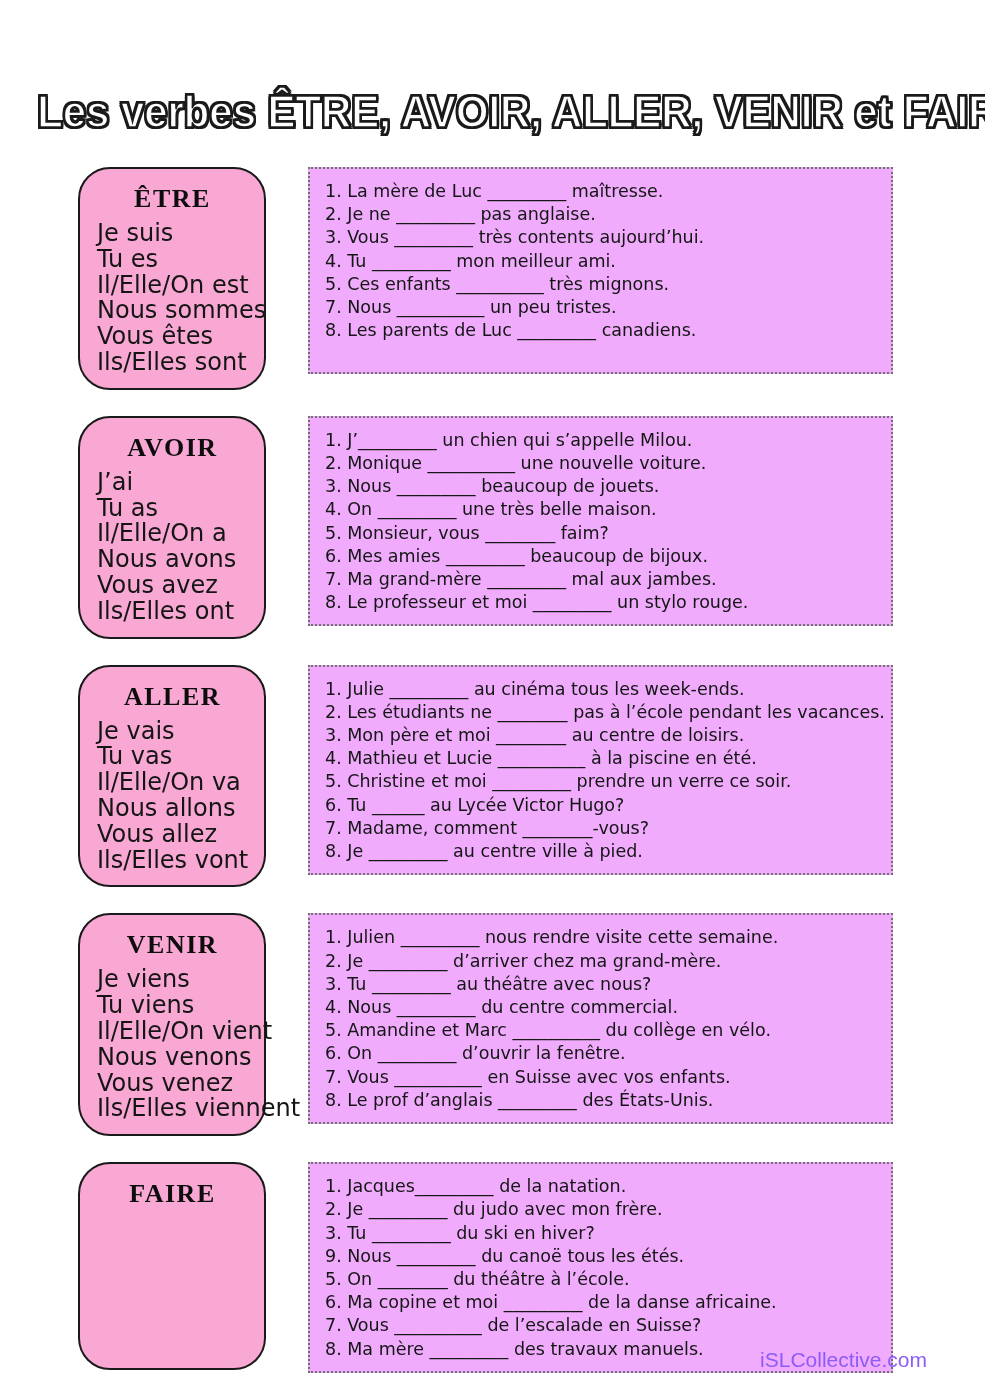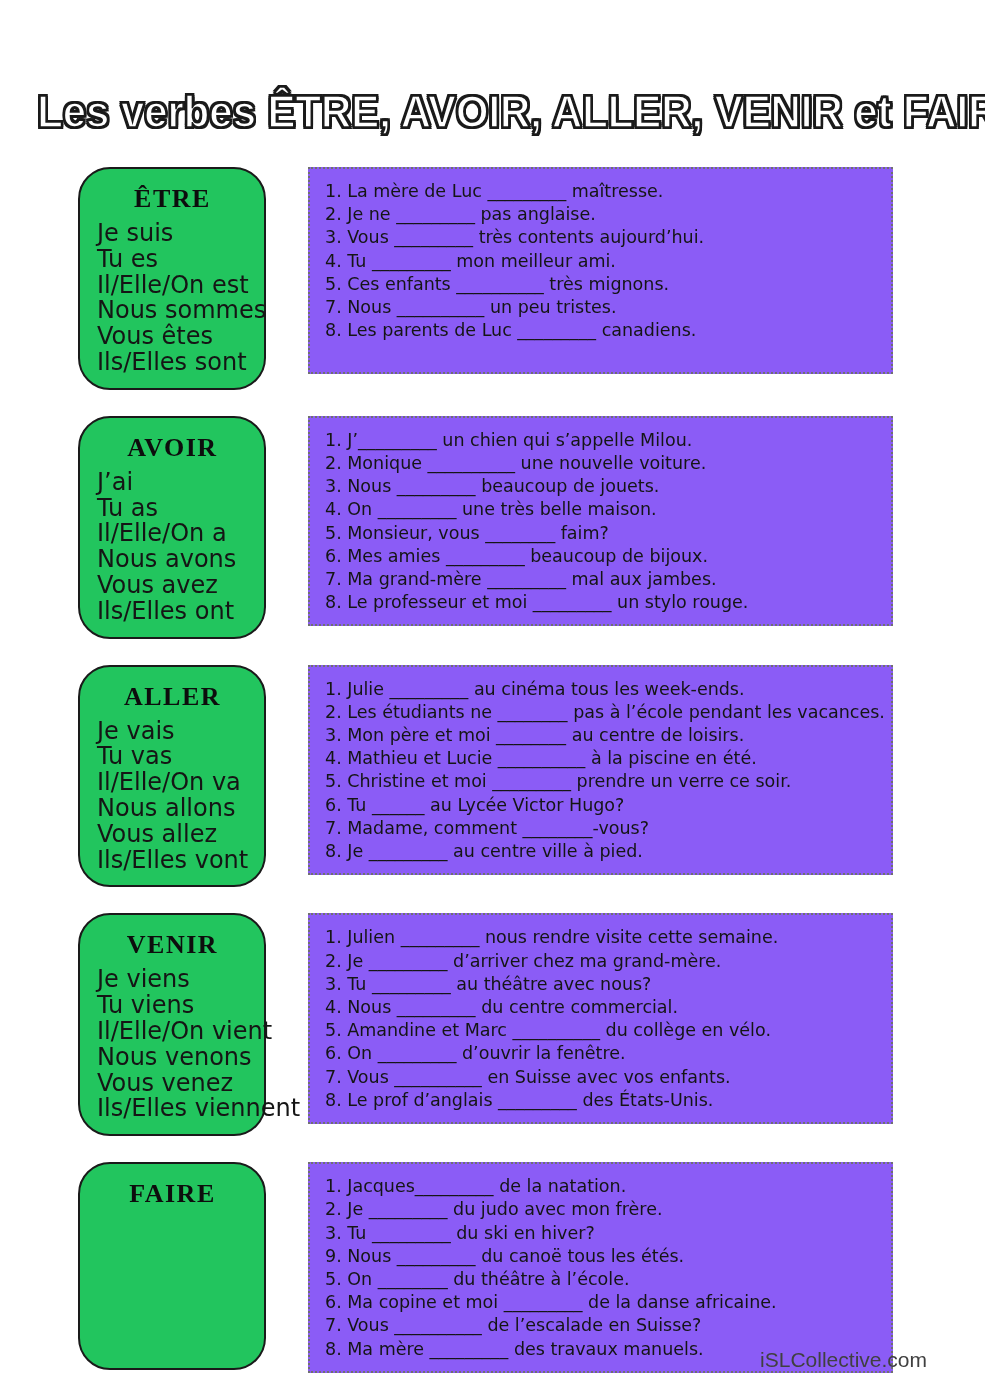--- a/index.html
+++ b/index.html
@@ -50,21 +50,21 @@
     display: flex;
     align-items: flex-start;
     margin-bottom: 26px;
   }
   .verb-box {
     width: 188px;
     min-height: 208px;
     box-sizing: border-box;
     border: 2.5px solid #1a1a1a;
     border-radius: 32px;
-    background: #22c55e;
+    background: #f9a8d4;
     padding: 13px 6px 12px 17px;
   }
   .verb-title {
     font-family: "Liberation Serif", "DejaVu Serif", serif;
     font-weight: bold;
     font-size: 26px;
     letter-spacing: 1.5px;
     text-align: center;
     margin: 2px 10px 7px 0;
     color: #0d0d0d;
@@ -74,36 +74,36 @@
     line-height: 25.8px;
     white-space: nowrap;
     color: #151515;
   }
   .exercise-box {
     margin-left: 42px;
     width: 585px;
     min-height: 207px;
     box-sizing: border-box;
     border: 2px dotted #707070;
-    background: #8b5cf6;
+    background: #f0abfc;
     padding: 11px 14px 10px 15px;
   }
   .ex-line {
     font-size: 17.5px;
     line-height: 23.2px;
     white-space: nowrap;
     color: #151515;
   }
   .watermark {
     position: absolute;
     right: 58px;
     bottom: 22px;
     font-family: "Liberation Sans", sans-serif;
     font-size: 21px;
-    color: #404040;
+    color: #8b5cf6;
   }
 </style>
 </head>
 <body>
 
 <div class="page">
   <div class="title-wrap">
     <span class="title">Les verbes ÊTRE, AVOIR, ALLER, VENIR et FAIRE</span>
   </div>
 

